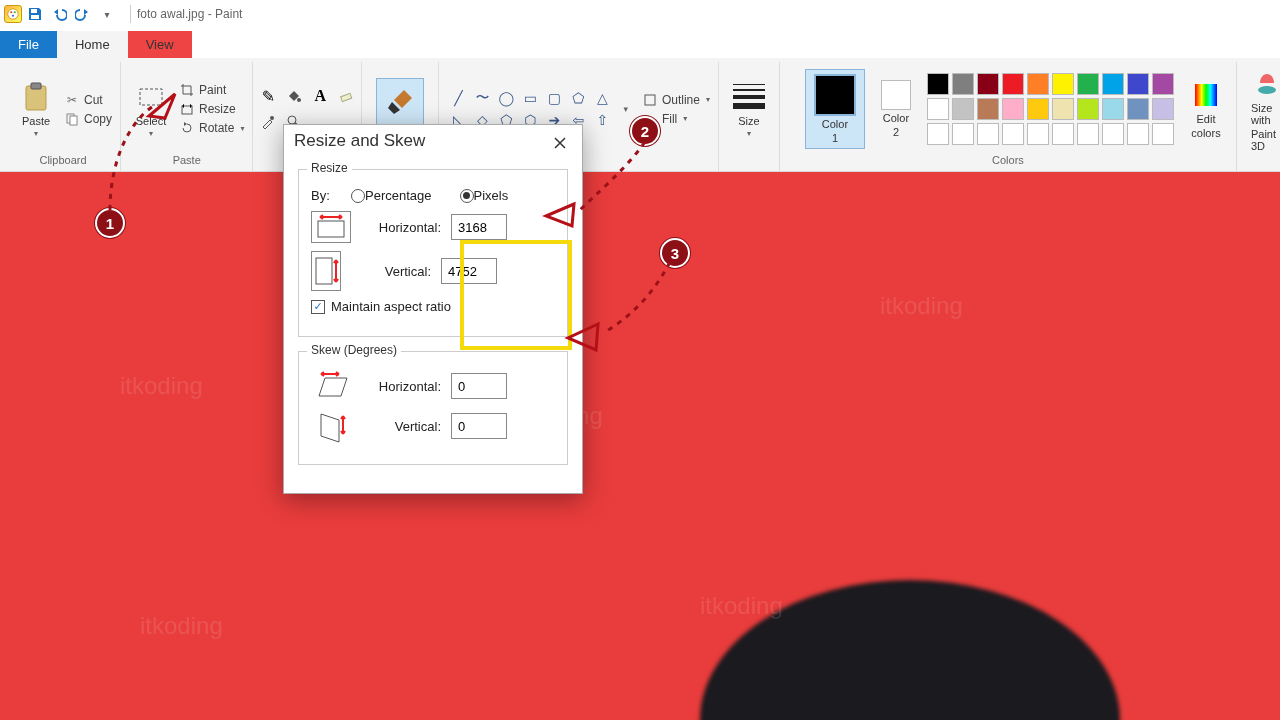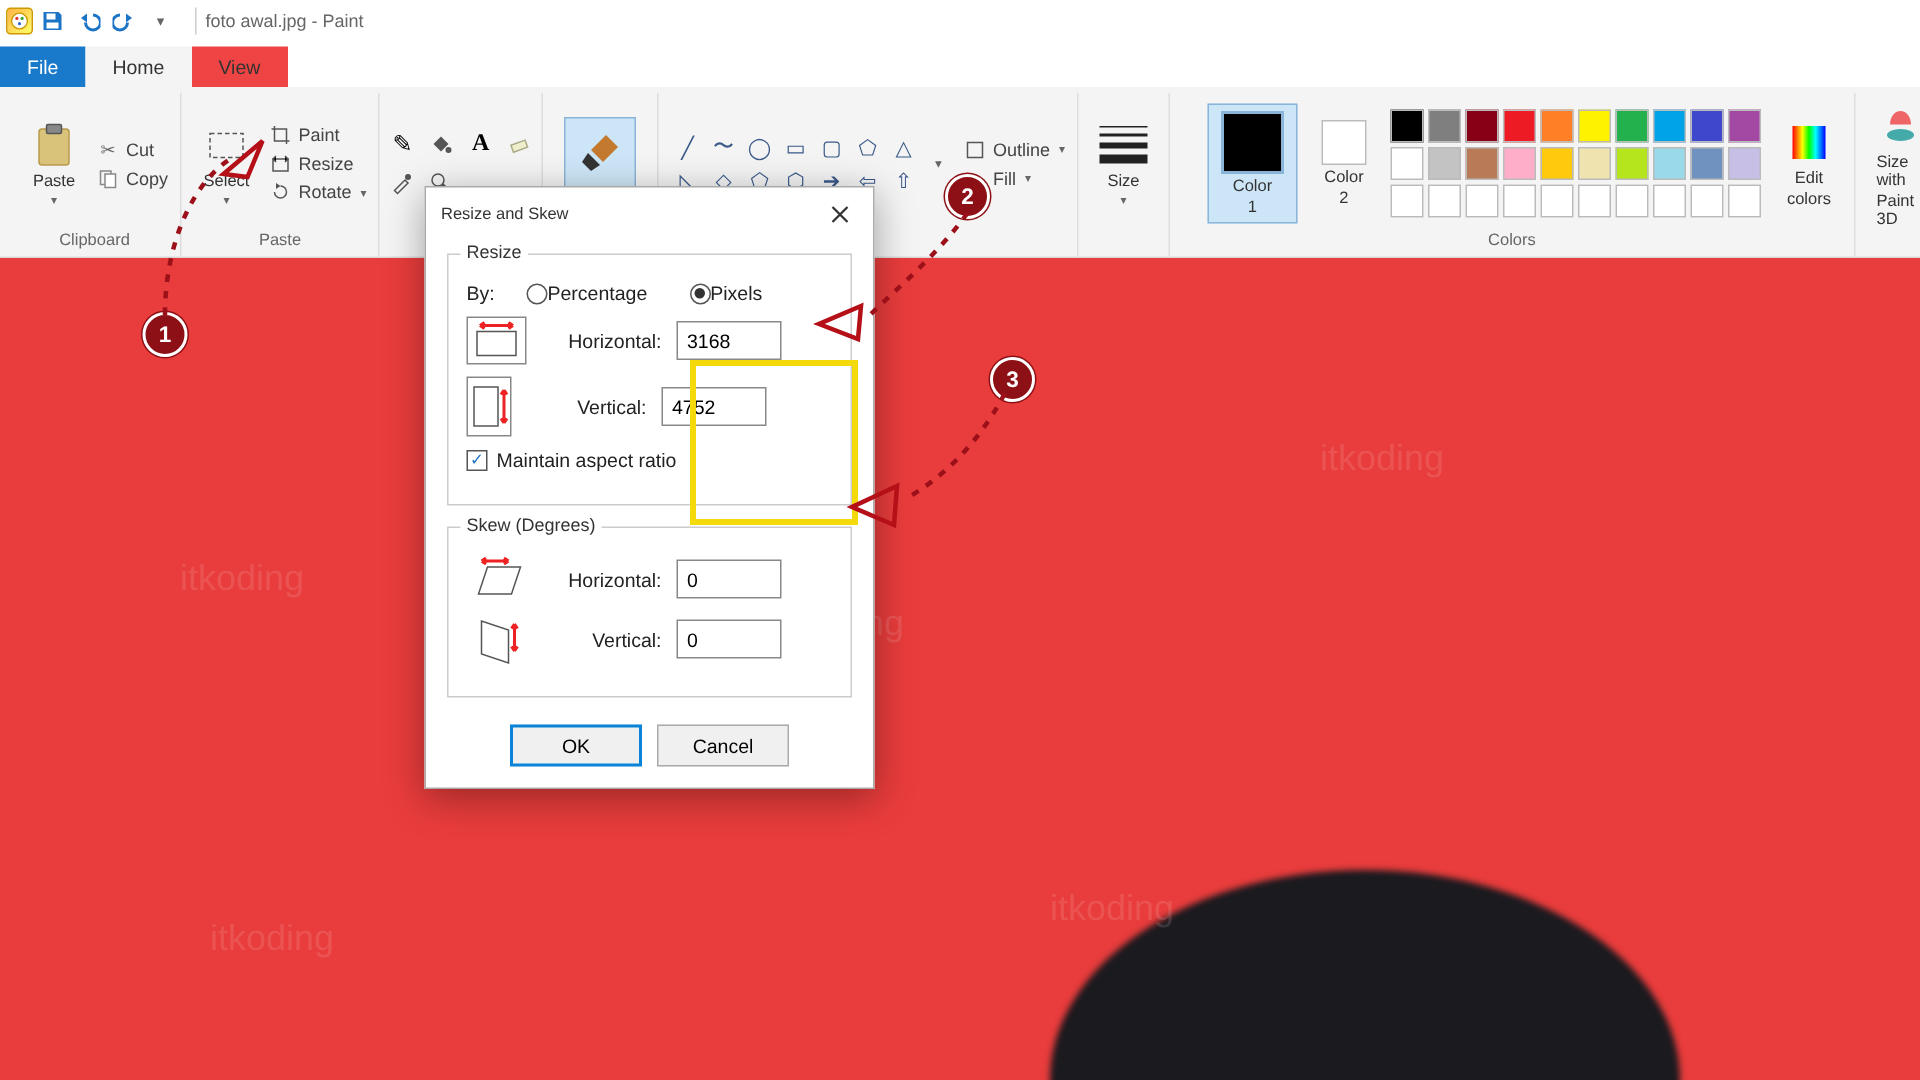--- a/index.html
+++ b/index.html
@@ -49,29 +49,29 @@
 .color-grid { display:grid; grid-template-columns:repeat(10,22px); grid-auto-rows:22px; gap:3px; }
 .color-cell { width:22px; height:22px; border:1px solid #bbb; }
 
 .color-box { width:42px; height:42px; border:2px solid #8ab5d8; }
 
 .canvas-area { position:absolute; left:0; top:172px; right:0; bottom:0; background:#e93c3c; overflow:hidden; }
 .dark-blob { position:absolute; right:160px; bottom:-140px; width:420px; height:280px; background:#1a1a1f; border-radius:50%; filter:blur(2px); }
 
 
 .dialog { position:absolute; left:283px; top:124px; width:300px; background:#fff; border:1px solid #aaa; box-shadow:0 6px 24px rgba(0,0,0,0.35); z-index:50; }
-.dlg-title { display:flex; align-items:center; justify-content:space-between; padding:6px 10px; font-size:11px; color:#333; }
+.dlg-title { display:flex; align-items:flex-start; justify-content:space-between; padding:6px 10px; font-size:17px; color:#333; }
 .dlg-close { width:24px; height:24px; display:flex; align-items:center; justify-content:center; }
 .dlg-body { padding:8px 14px 14px 14px; }
 .fieldset { border:1px solid #ccc; padding:10px 12px 14px 12px; margin-bottom:14px; position:relative; }
 .fieldset .legend { position:absolute; top:-9px; left:8px; background:#fff; padding:0 4px; font-size:12px; color:#333; }
 .row { display:flex; align-items:center; gap:10px; margin:8px 0; font-size:13px; color:#222; }
 .row .label { width:80px; text-align:right; font-size:13px; }
 .row .iconbox { width:40px; height:32px; border:1px solid #888; display:flex; align-items:center; justify-content:center; position:relative; }
-.row input[type=text] { width:70px; height:26px; border:1px solid #888; padding:5px 6px; font-size:13px; }
+.row input[type=text] { width:56px; height:26px; border:1px solid #888; padding:5px 6px; font-size:13px; }
 .radio { display:flex; align-items:center; gap:0; font-size:13px; }
 .radio .r { width:14px; height:14px; border:1px solid #555; border-radius:50%; display:flex; align-items:center; justify-content:center; }
 .radio.checked .r::after { content:""; width:7px; height:7px; background:#333; border-radius:50%; }
 .checkbox { display:flex; align-items:center; gap:6px; font-size:13px; }
 .checkbox .c { width:14px; height:14px; border:1px solid #555; display:flex; align-items:center; justify-content:center; font-size:11px; color:#1b74c5; }
 
 .dlg-buttons { display:flex; justify-content:center; gap:10px; padding-top:4px; }
 .dlg-btn { width:88px; height:28px; border:1px solid #aaa; background:#f0f0f0; font-size:13px; display:flex; align-items:center; justify-content:center; }
 .dlg-btn.primary { border:2px solid #0a84d8; }
 
@@ -476,24 +476,20 @@
             <svg width="32" height="40" viewBox="0 0 32 40">
               <path fill="none" stroke="#555" d="M6 8v22l18 6V14z"></path>
               <path stroke="#e22" stroke-width="2" d="M28 10v18M28 10l-2 3M28 10l2 3M28 28l-2-3M28 28l2-3"></path>
             </svg>
           </div>
         <span class="label">Vertical:</span>
         <input type="text" value="0" style="">
       </div>
     </div>
 
-    <div class="dlg-buttons">
-      <div class="dlg-btn primary">OK</div>
-      <div class="dlg-btn">Cancel</div>
-    </div>
   </div>
 </div>
 
 <div class="yellow-box" style="left:460px; top:240px; width:112px; height:110px;"></div>
 
 <div class="anno-circle" style="left:95px; top:208px;">1</div>
 <div class="anno-circle" style="left:630px; top:116px;">2</div>
 <div class="anno-circle" style="left:660px; top:238px;">3</div>
 
 <svg class="anno-arrow dotted" style="left:100px;top:100px;width:90px;height:120px;position:absolute;">

